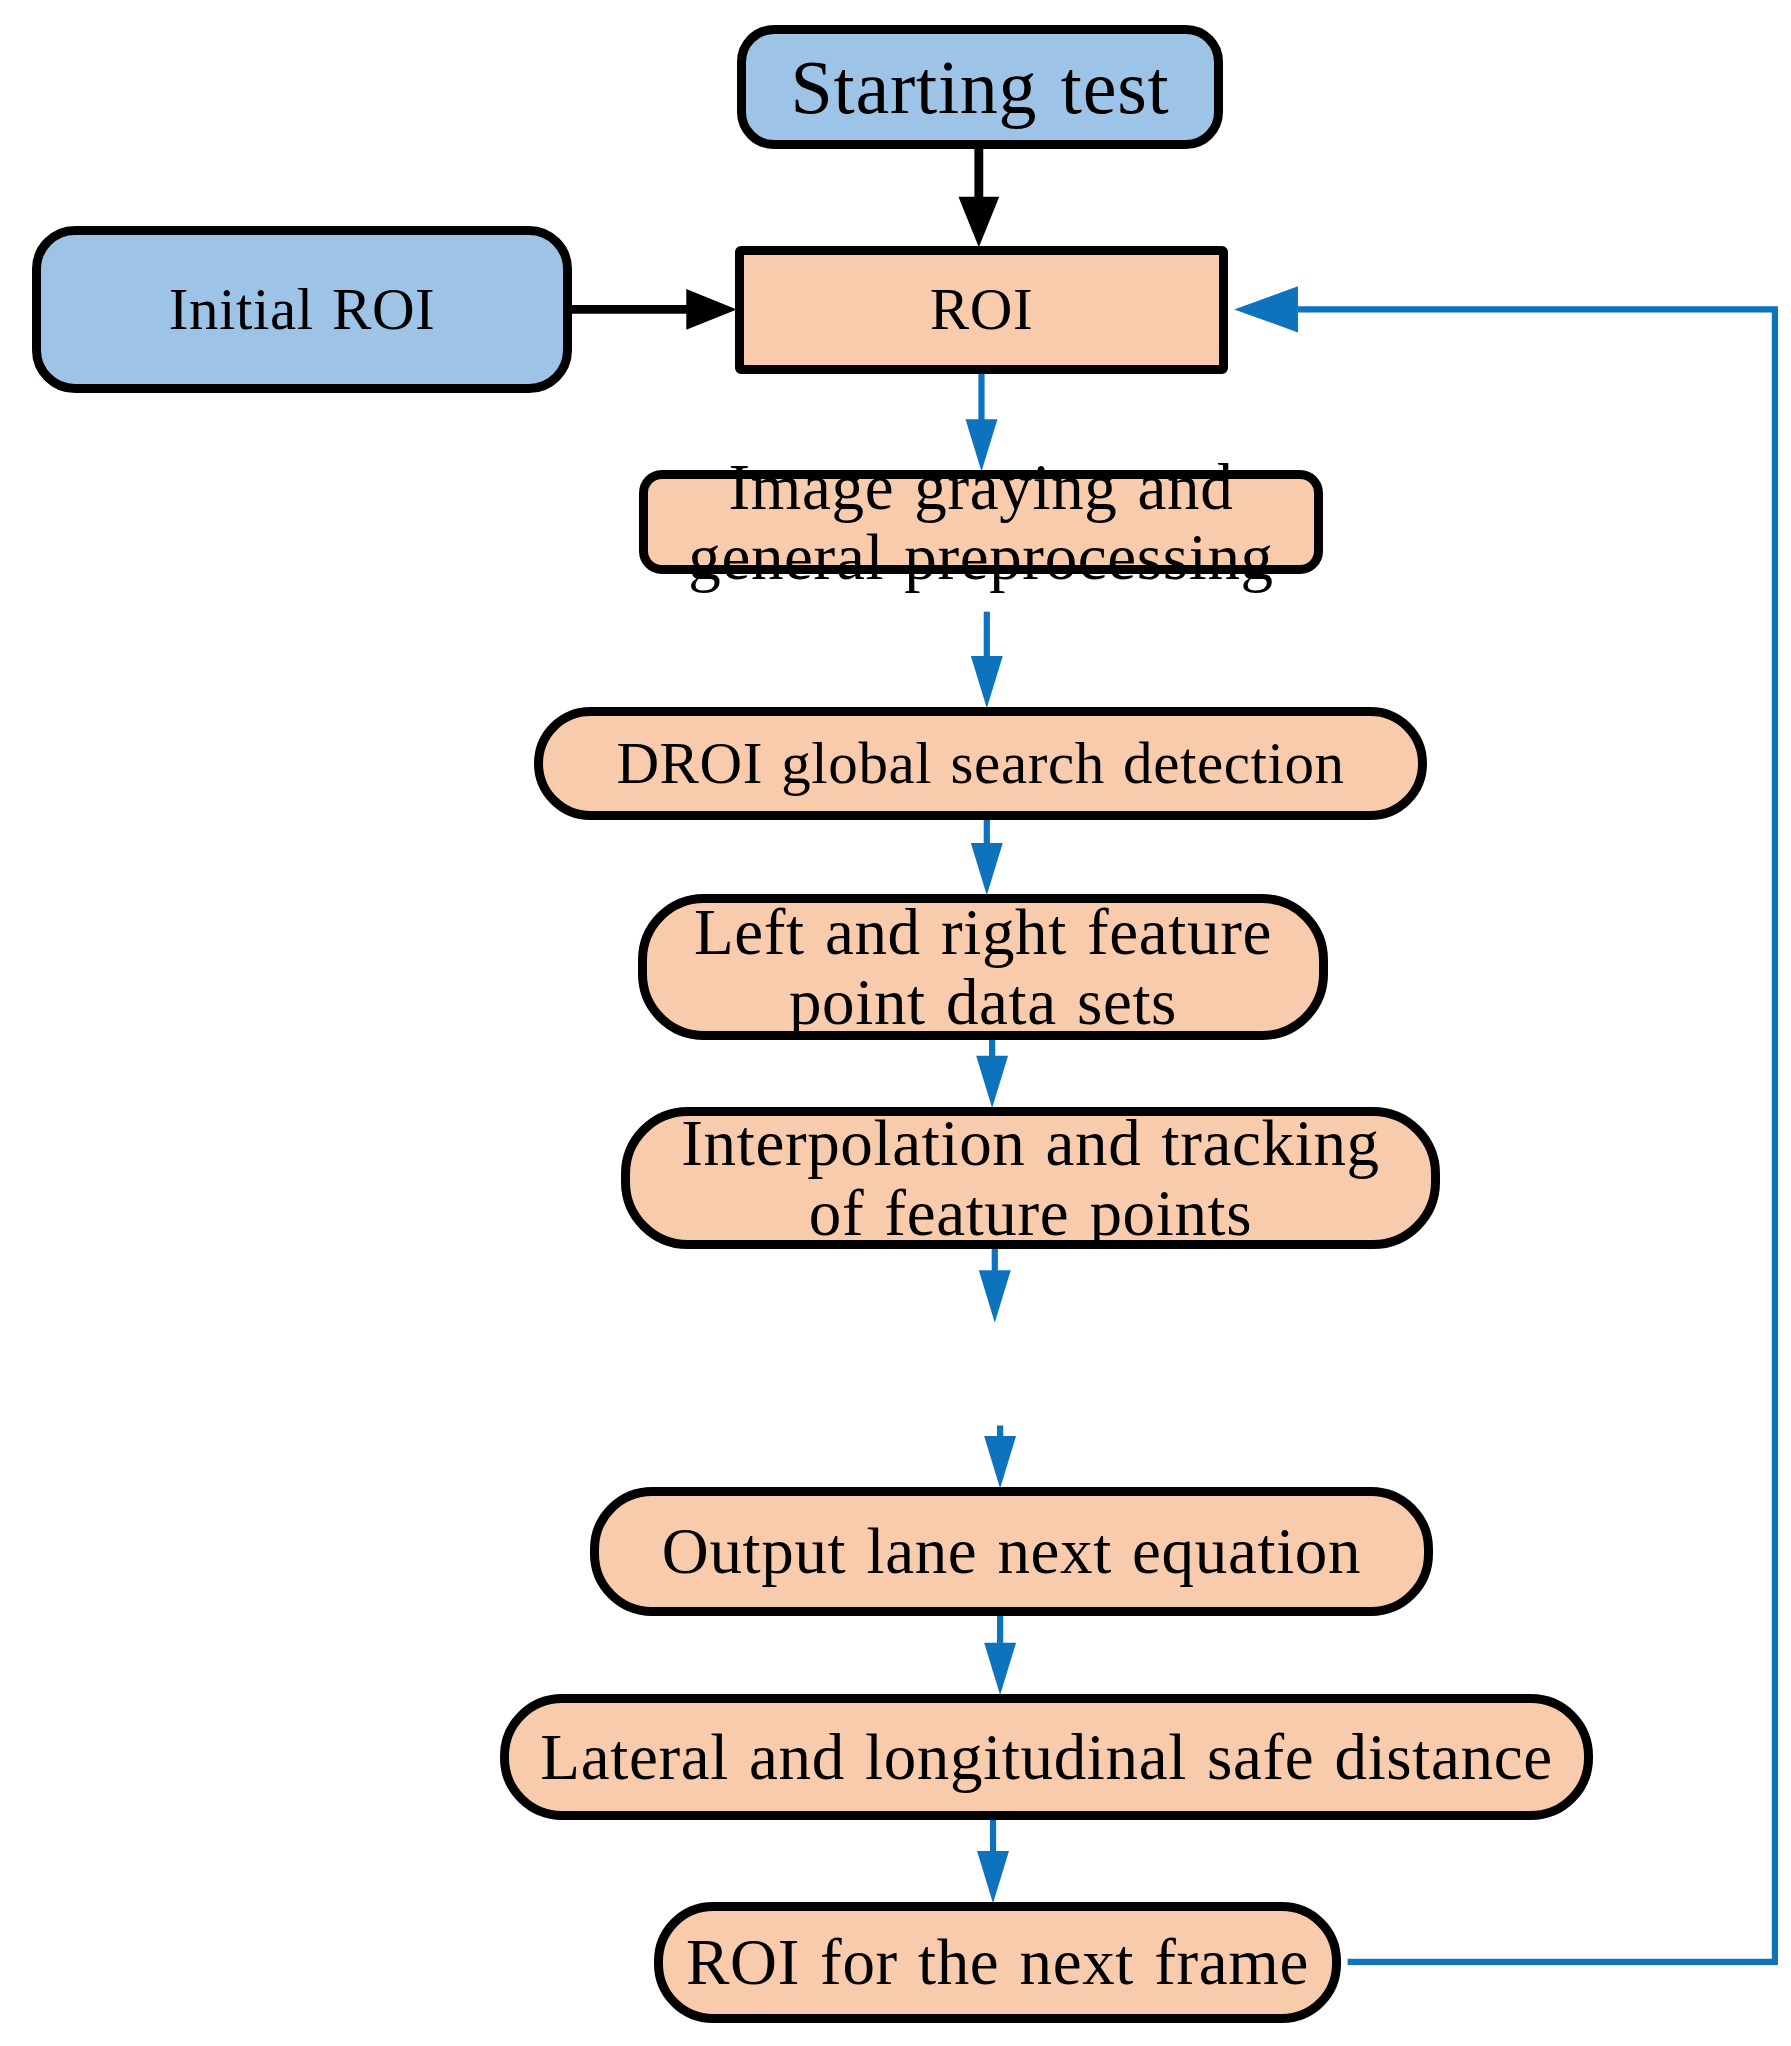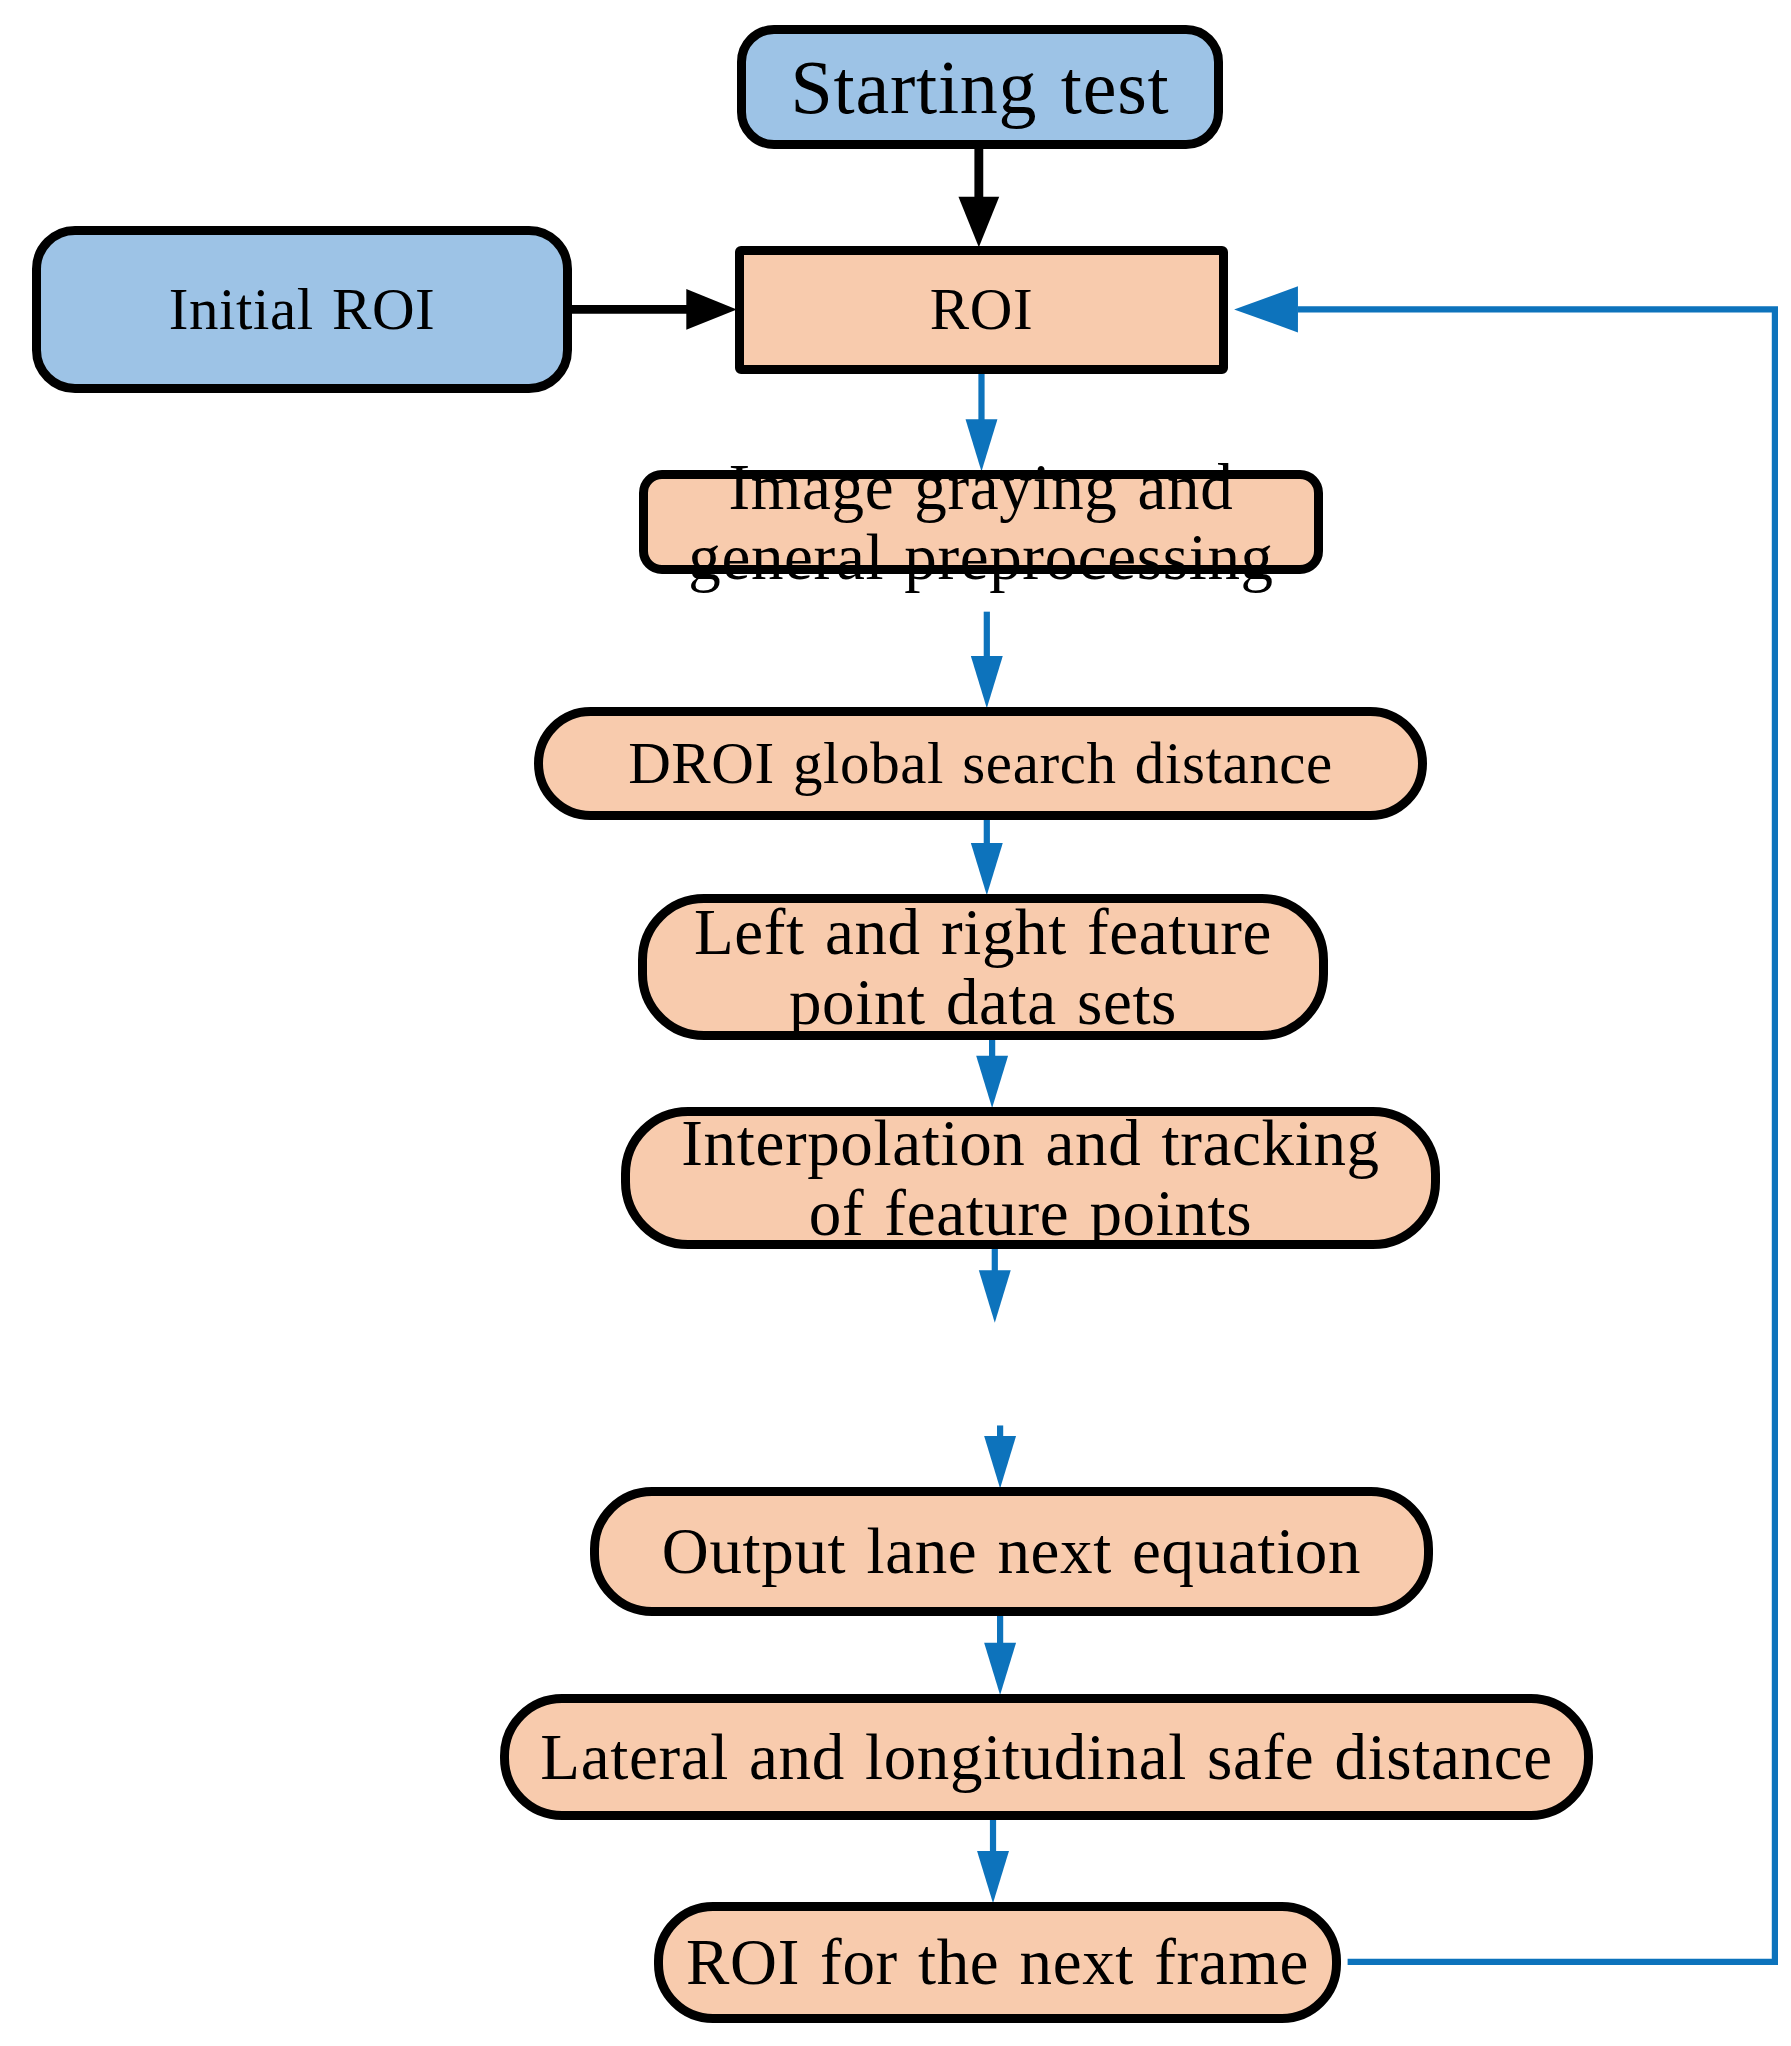--- a/index.html
+++ b/index.html
@@ -99,21 +99,21 @@
 
   <div class="node process oneline font-sm n-roi">
     <span>ROI</span>
   </div>
 
   <div class="node process font-md n-graying">
     <span>Image graying and general preprocessing</span>
   </div>
 
   <div class="node process oneline font-sm n-droi">
-    <span>DROI global search distance</span>
+    <span>DROI global search detection</span>
   </div>
 
   <div class="node process font-md n-feature">
     <span>Left and right feature point data sets</span>
   </div>
 
   <div class="node process font-md n-interp">
     <span>Interpolation and tracking of feature points</span>
   </div>
 

